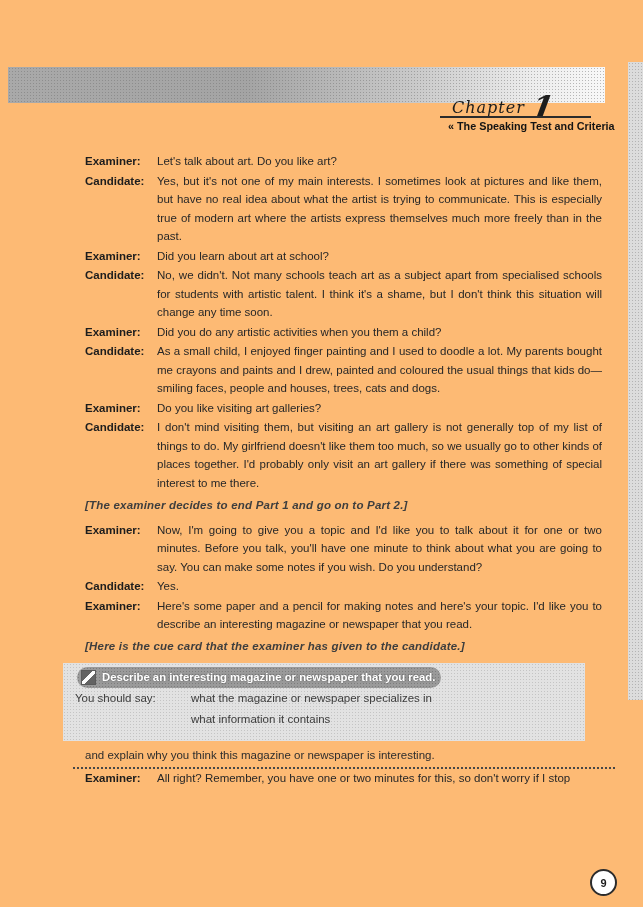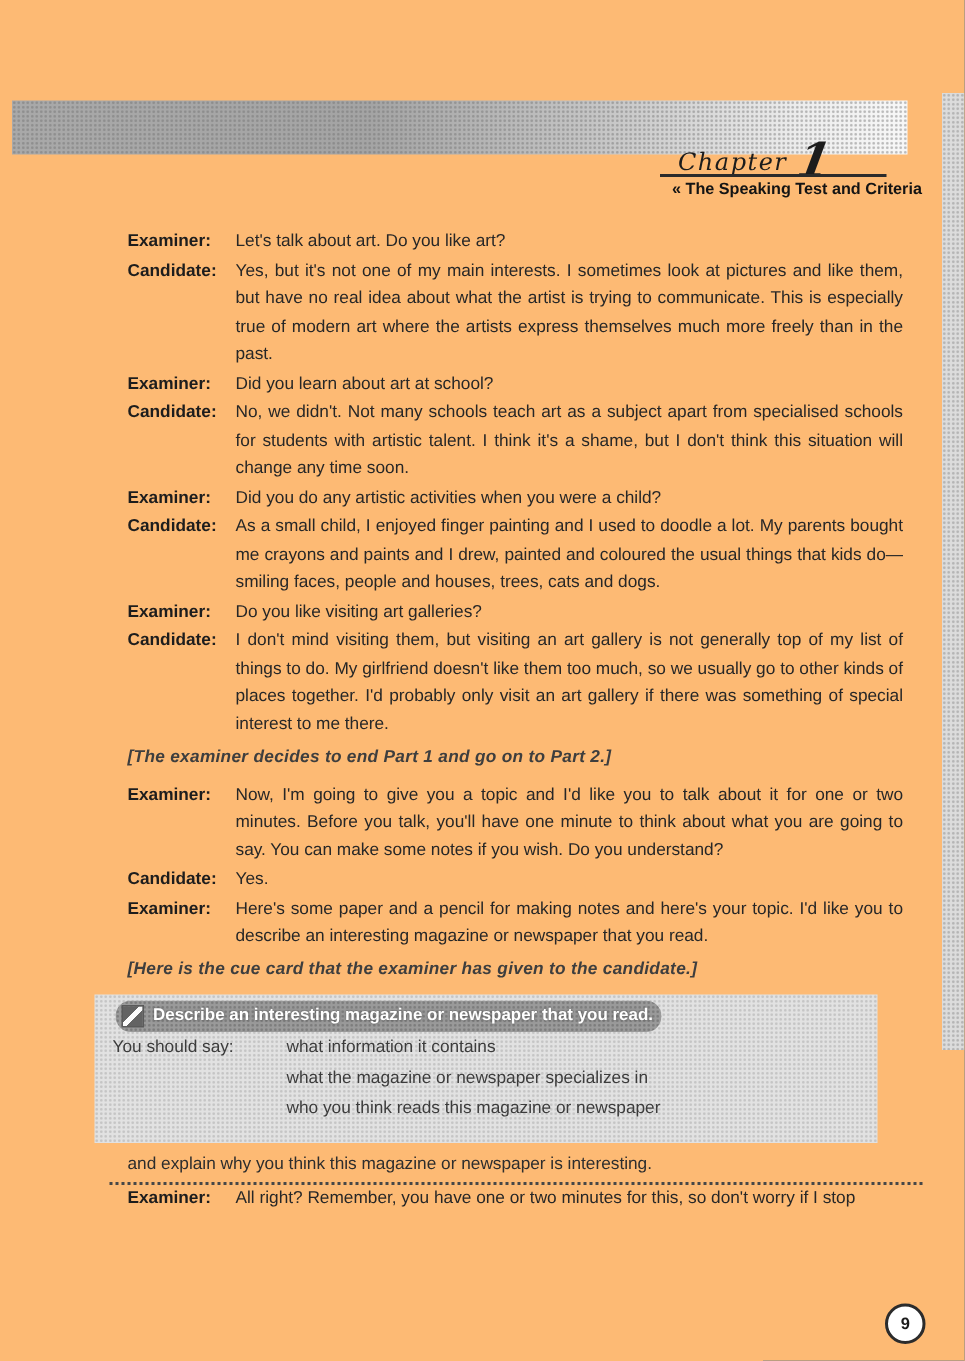--- a/index.html
+++ b/index.html
@@ -107,21 +107,21 @@
     <div class="row">
       <div class="speaker">Examiner:</div>
       <div class="utterance">Did you learn about art at school?</div>
     </div>
     <div class="row">
       <div class="speaker">Candidate:</div>
       <div class="utterance">No, we didn't. Not many schools teach art as a subject apart from specialised schools for students with artistic talent. I think it's a shame, but I don't think this situation will change any time soon.</div>
     </div>
     <div class="row">
       <div class="speaker">Examiner:</div>
-      <div class="utterance">Did you do any artistic activities when you were a child?</div>
+      <div class="utterance">Did you do any artistic activities when you them a child?</div>
     </div>
     <div class="row">
       <div class="speaker">Candidate:</div>
       <div class="utterance">As a small child, I enjoyed finger painting and I used to doodle a lot. My parents bought me crayons and paints and I drew, painted and coloured the usual things that kids do—smiling faces, people and houses, trees, cats and dogs.</div>
     </div>
     <div class="row">
       <div class="speaker">Examiner:</div>
       <div class="utterance">Do you like visiting art galleries?</div>
     </div>
     <div class="row">
@@ -147,23 +147,22 @@
     <div class="stage stage-2">[Here is the cue card that the examiner has given to the candidate.]</div>
 
     <div class="cuecard">
       <div class="cuecard-banner">
         <span class="cue-icon"></span>
         <span class="cuecard-title">Describe an interesting magazine or newspaper that you read.</span>
       </div>
       <div class="cue-body">
         <div class="cue-prompt">You should say:</div>
         <div class="cue-points">
+          <div class="cue-point">what the magazine or newspaper specializes in</div>
           <div class="cue-point">what information it contains</div>
-          <div class="cue-point">what the magazine or newspaper specializes in</div>
-          <div class="cue-point">who you think reads this magazine or newspaper</div>
         </div>
       </div>
     </div>
 
     <div class="explain-line">and explain why you think this magazine or newspaper is interesting.</div>
     <div class="dotted-rule"></div>
 
 
     <div class="row">
       <div class="speaker">Examiner:</div>

